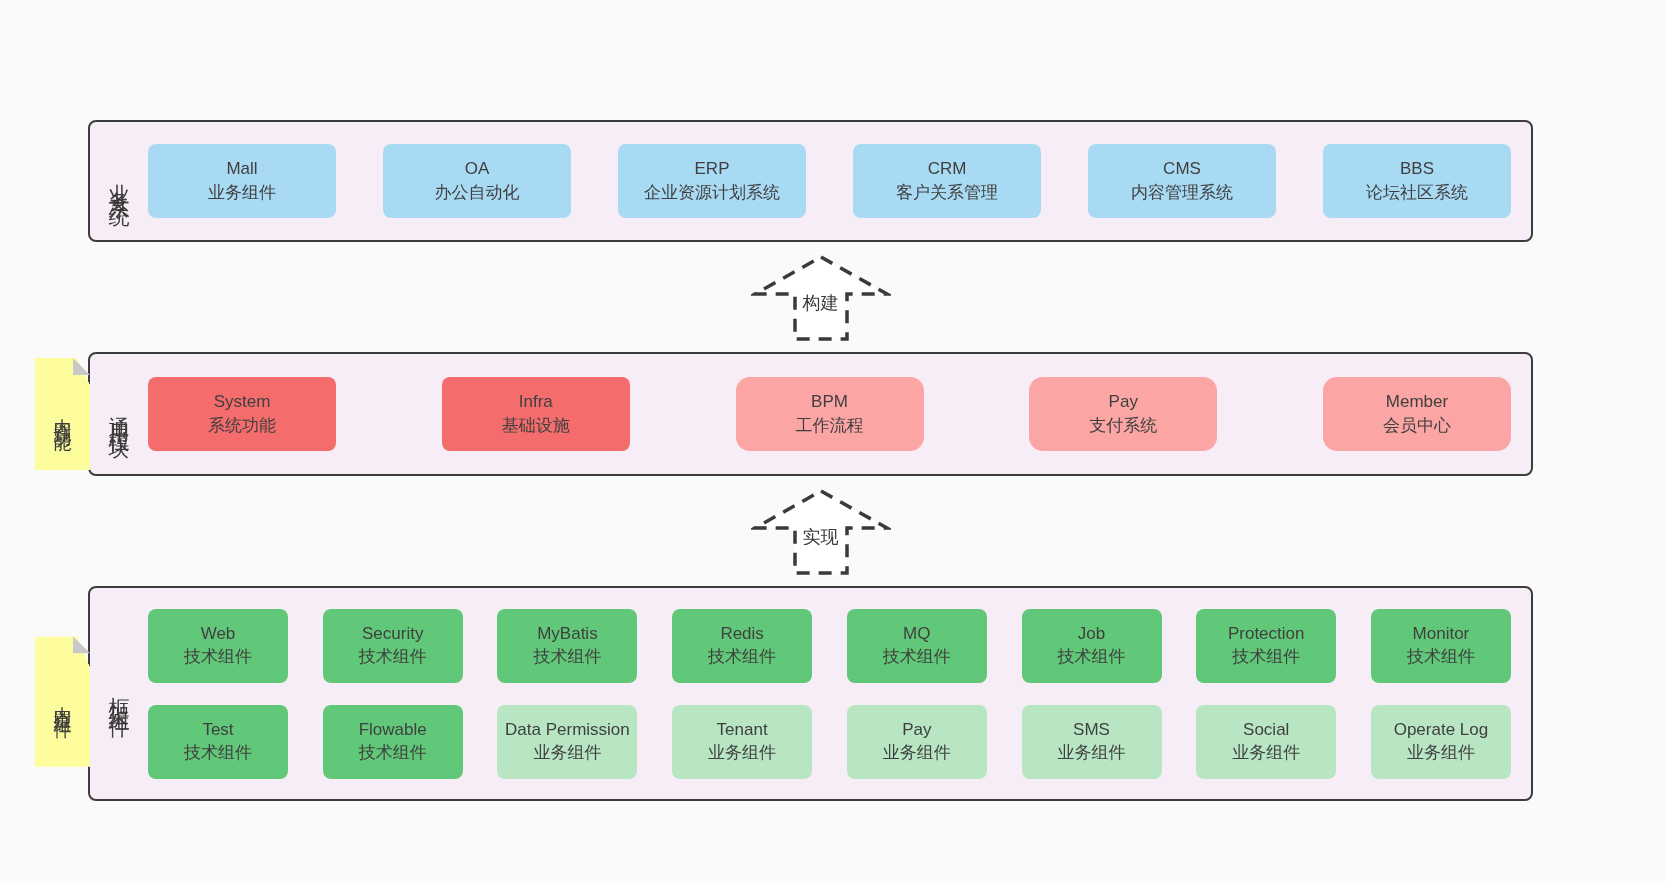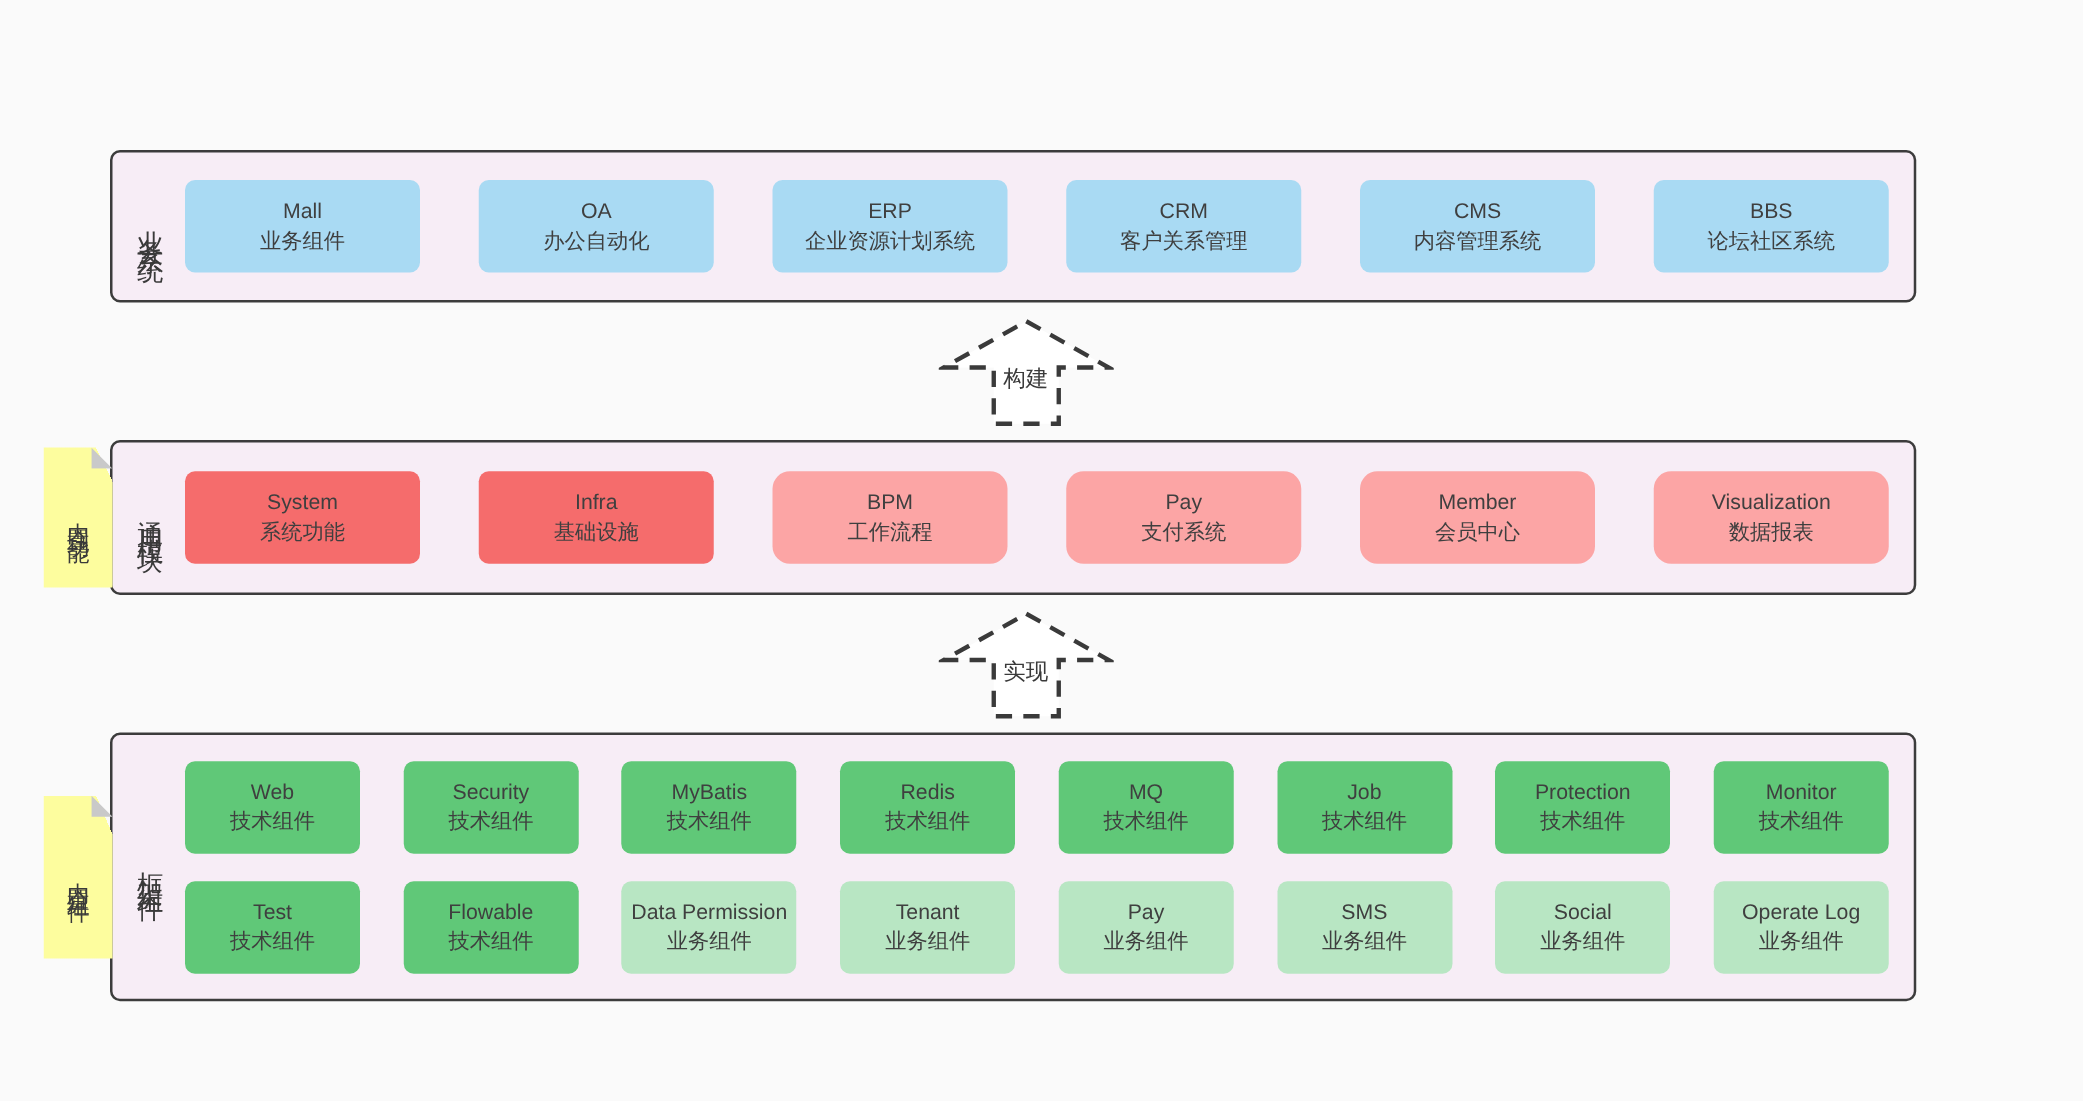--- a/index.html
+++ b/index.html
@@ -195,24 +195,20 @@
             <span class="box-desc">工作流程</span>
           </div>
           <div class="box pink">
             <span class="box-name">Pay</span>
             <span class="box-desc">支付系统</span>
           </div>
           <div class="box pink">
             <span class="box-name">Member</span>
             <span class="box-desc">会员中心</span>
           </div>
-          <div class="box pink">
-            <span class="box-name">Visualization</span>
-            <span class="box-desc">数据报表</span>
-          </div>
         </div>
     </section>
 
     <div class="arrow-wrap">
       <svg viewBox="0 0 140 88">
         <polygon points="70,3 136,40 96,40 96,85 44,85 44,40 4,40" fill="#ffffff" stroke="#3a3a3a" stroke-width="3.5" stroke-dasharray="13 9" stroke-linejoin="miter"></polygon>
       </svg>
       <span class="arrow-label">实现</span>
     </div>
 

